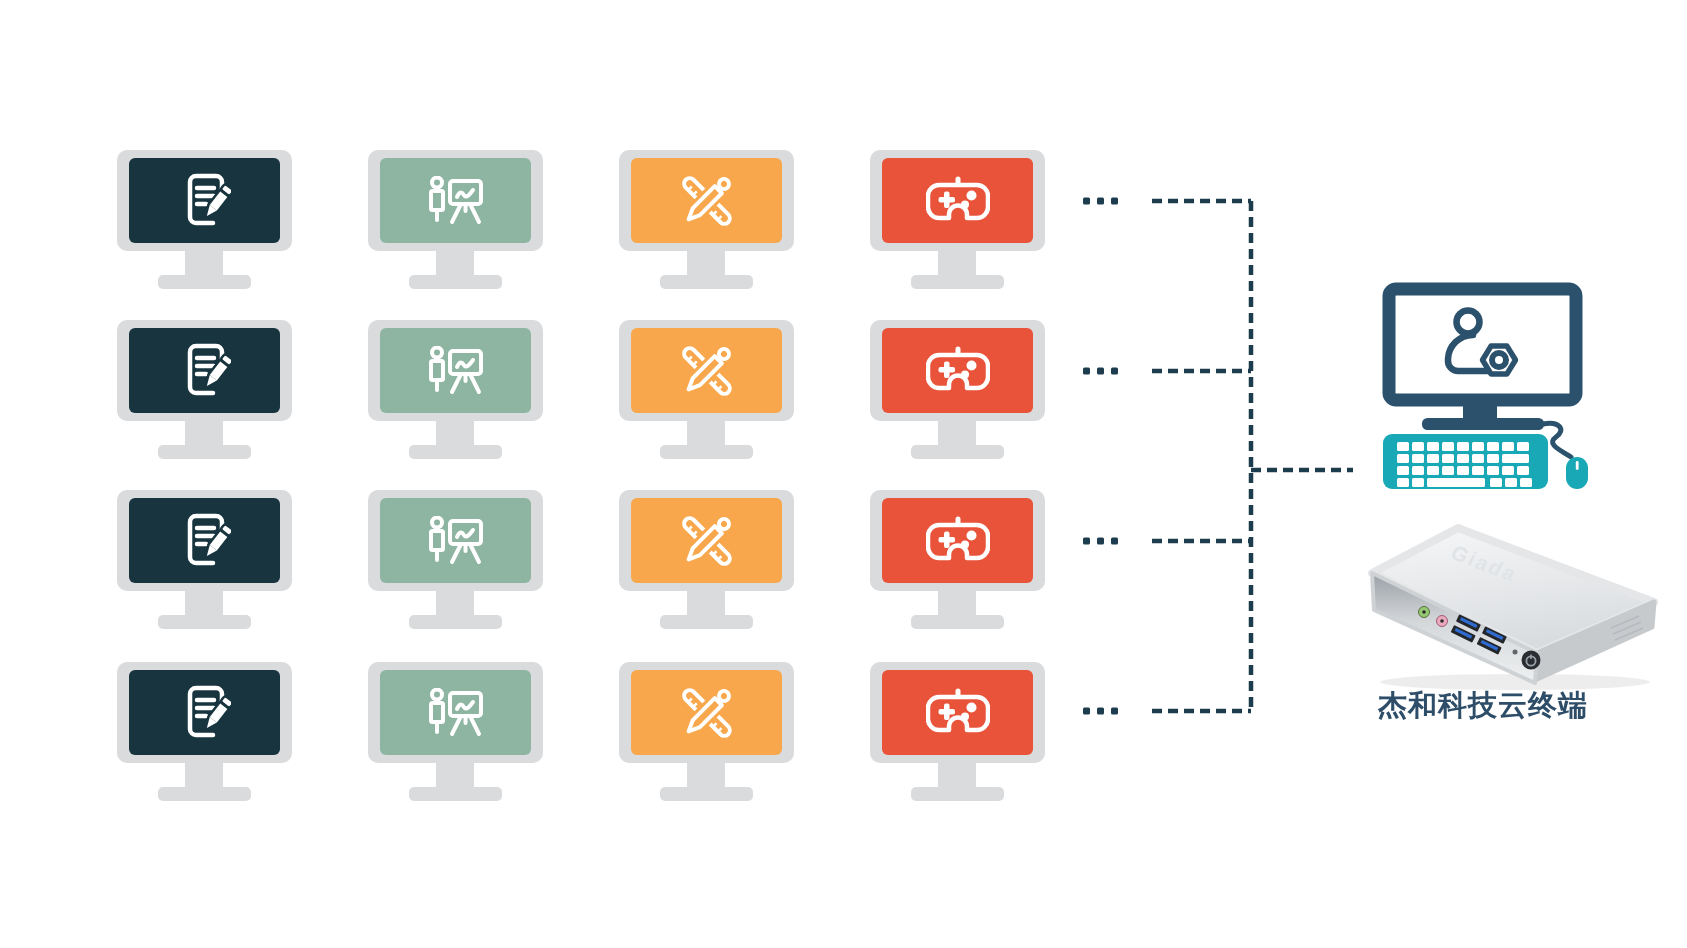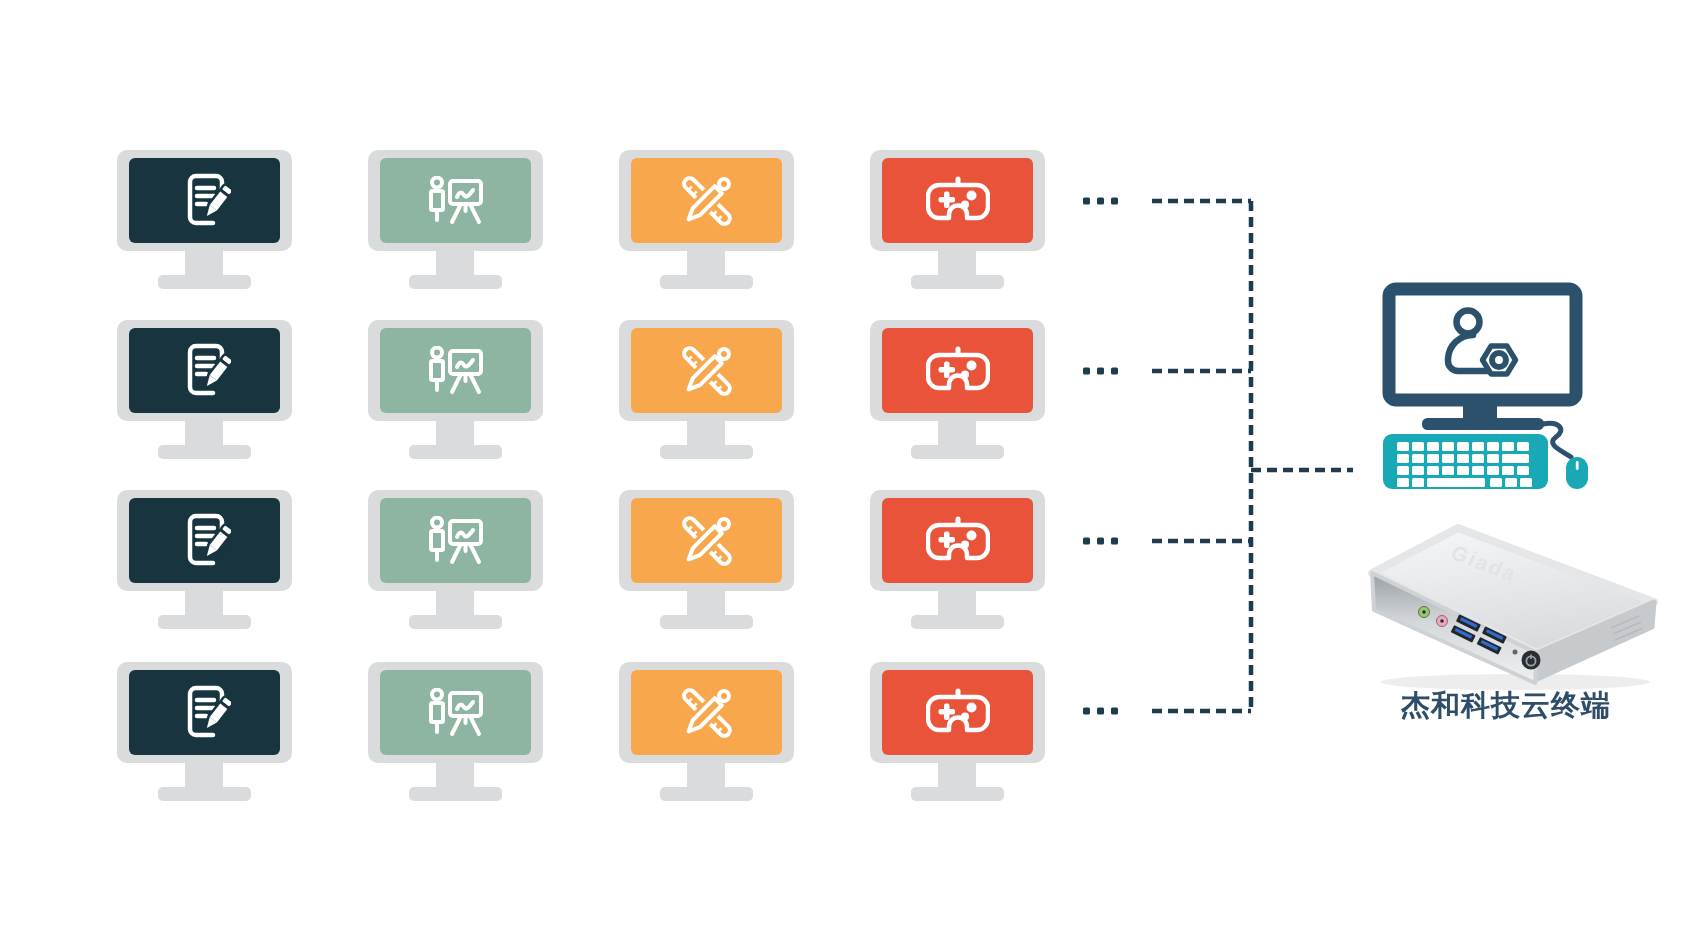--- a/index.html
+++ b/index.html
@@ -13,21 +13,21 @@
   .monitor .neck{position:absolute;left:68px;top:101px;width:38px;height:26px;background:var(--frame);}
   .monitor .base{position:absolute;left:41px;top:125px;width:93px;height:14px;border-radius:5px;background:var(--frame);}
   
   #connectors{position:absolute;left:0;top:0;pointer-events:none;}
   .dash{stroke:var(--navy);stroke-width:4.5;stroke-dasharray:10 6;fill:none;}
   .dot{fill:var(--navy);}
   
   #terminal-illust{position:absolute;left:1380px;top:278px;}
   .tn{stroke:var(--term);} .tnf{fill:var(--term);} .tealf{fill:var(--teal);}
   #minipc{position:absolute;left:1365px;top:520px;}
-  .terminal-label{position:absolute;left:1378px;top:686px;width:256px;text-align:center;
+  .terminal-label{position:absolute;left:1378px;top:686px;width:256px;
                   font-size:29px;font-weight:700;color:var(--label);letter-spacing:1px;}
 </style>
 </head>
 <body>
 
 <div class="canvas">
 
   <div id="grid">
       <div class="monitor" style="left: 117px; top: 150px;">
     <div class="frame">

